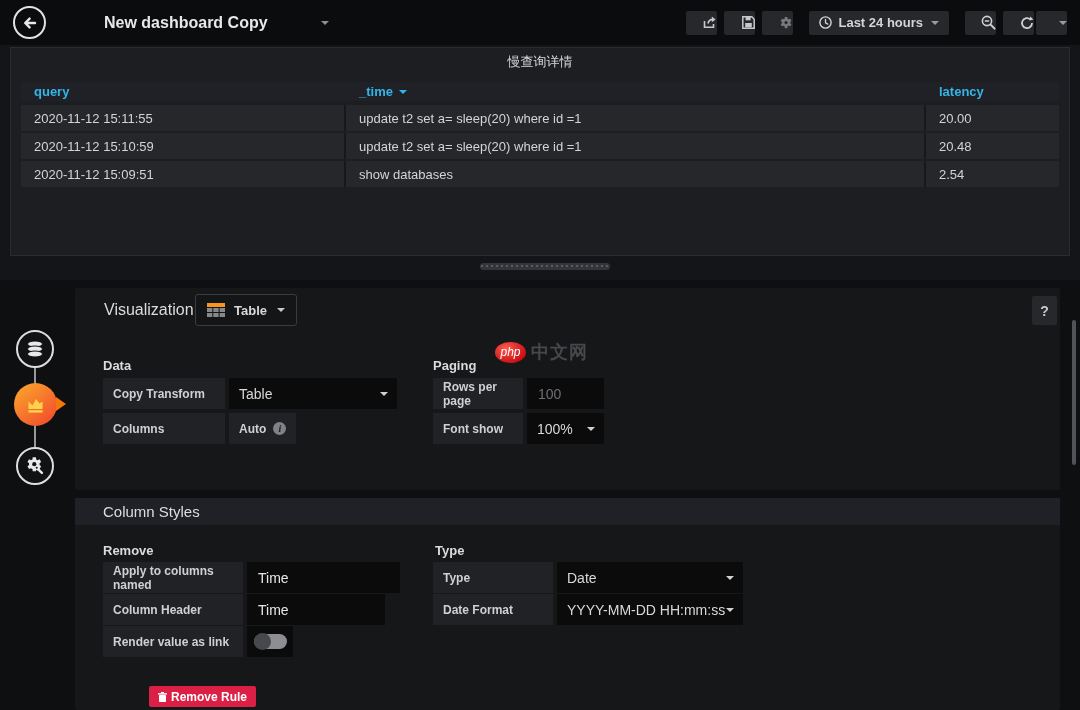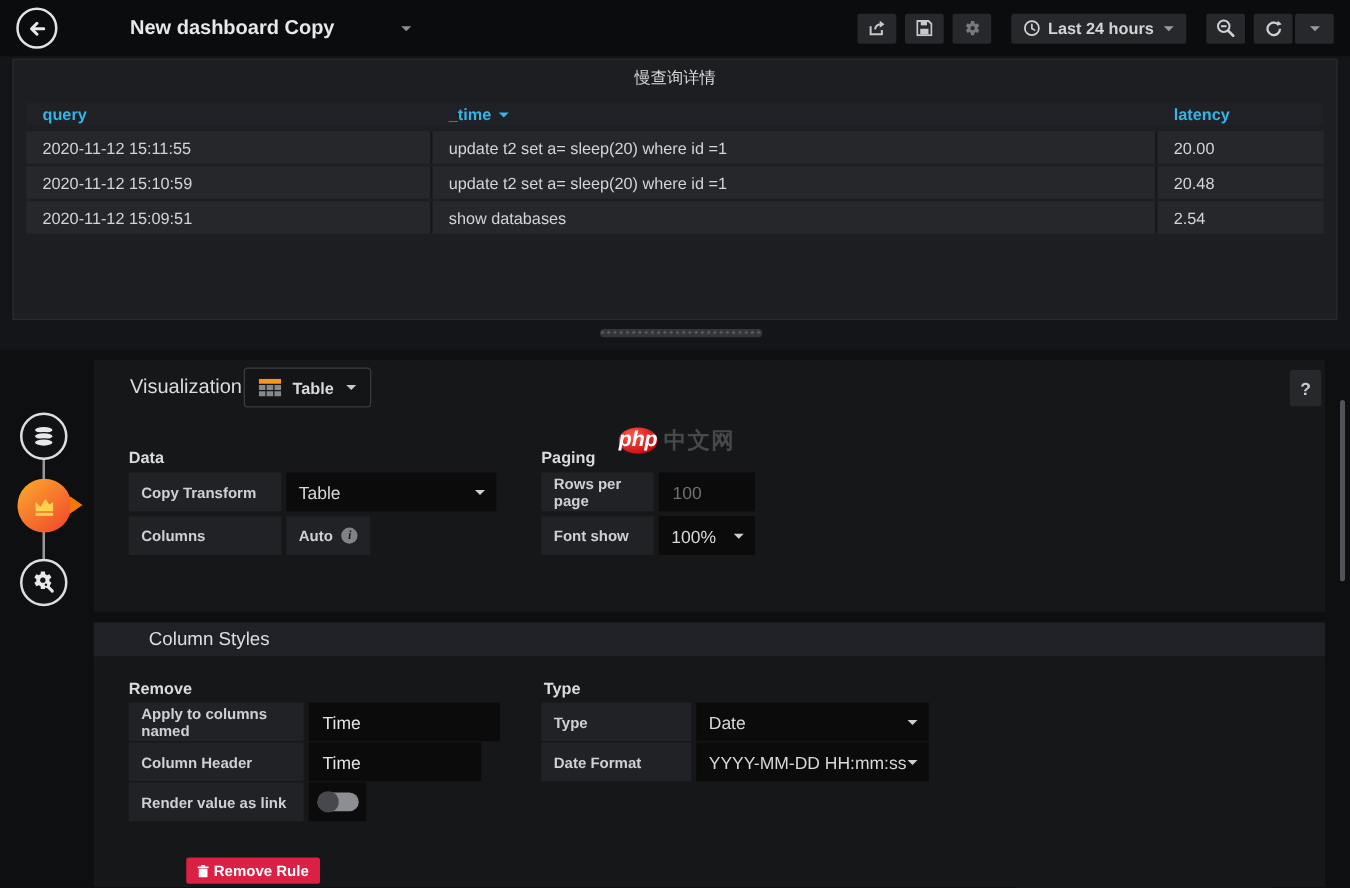--- a/index.html
+++ b/index.html
@@ -16,21 +16,21 @@
 
   
   .navbar { position:absolute; top:0; left:0; width:1080px; height:45px;
     background:#0b0c0e; display:flex; align-items:center; padding:0 13px;gap:44px; }
   .back-btn { width:33px; height:33px; border-radius:50%; border:2px solid #e2e3e5;
     display:flex; align-items:center; justify-content:center; cursor:pointer; flex:0 0 auto; }
   .dash-title { margin-left:14px; font-size:16px; font-weight:700; color:#e8e8ea; }
   .dash-title-caret { margin-left:9px; color:#8d8e91; }
   .nav-right { margin-left:auto; display:flex; align-items:center; }
   .nav-btn { height:24px; background:#26282c; border-radius:2px;
-    display:flex; align-items:center; justify-content:center; cursor:pointer; }
+    display:flex; align-items:center; justify-content:flex-end; cursor:pointer; }
   .nav-btn.sq { width:31px; margin-left:7px; }
   .time-btn { padding:0 10px; margin-left:16px; font-size:13px; font-weight:700; color:#d3d4d6; }
   .time-btn .caret { margin-left:8px; color:#9a9b9e; }
   .time-btn svg { margin-right:6px; }
   .zoom-btn { margin-left:16px !important; }
   .refresh-caret { width:25px; margin-left:2px !important; color:#9a9b9e; }
 
   
   .dashboard { position:absolute; top:45px; left:0; width:1080px; height:235px; background:#141518; }
   .panel { position:absolute; left:10px; top:2px; width:1060px; height:209px;
@@ -104,27 +104,27 @@
   .row-transform { left:28px; top:90px; }
   .row-columns   { left:28px; top:125px; }
   .row-rows      { left:358px; top:90px; }
   .row-font      { left:358px; top:125px; }
 
   
   .watermark { position:absolute; left:420px; top:52px; display:flex; align-items:center;
     gap:5px; z-index:5; }
   .wm-logo { width:31px; height:21px; border-radius:50%;
     background:radial-gradient(ellipse at 35% 30%, #fd5a4d 0%, #c90d12 75%);
-    color:#fff; font-size:17px; font-weight:700; font-style:italic;
+    color:#fff; font-size:12px; font-weight:400; font-style:italic;
     display:flex; align-items:center; justify-content:center; }
   .wm-text { font-size:18px; font-weight:700; color:#46484c; letter-spacing:1px; }
 
   
   .cs-header { height:27px; background:#1f2126; display:flex; align-items:center;
-    padding-left:44px; font-size:15px; color:#dcdde0; }
+    padding-left:28px; font-size:15px; color:#dcdde0; }
   .sec-opt-title  { position:absolute; left:28px;  top:45px; }
   .sec-type-title { position:absolute; left:360px; top:45px; }
   .row-apply  { left:28px; top:64px; }
   .row-header { left:28px; top:96px; }
   .row-link   { left:28px; top:128px; }
   .row-type   { left:358px; top:64px; }
   .row-datefm { left:358px; top:96px; }
   .toggle-wrap { background:#0b0b0c; height:31px; width:46px; display:flex;
     align-items:center; justify-content:center; cursor:pointer; }
   .toggle { width:33px; height:15px; border-radius:8px; background:#8c8e93; position:relative; }

